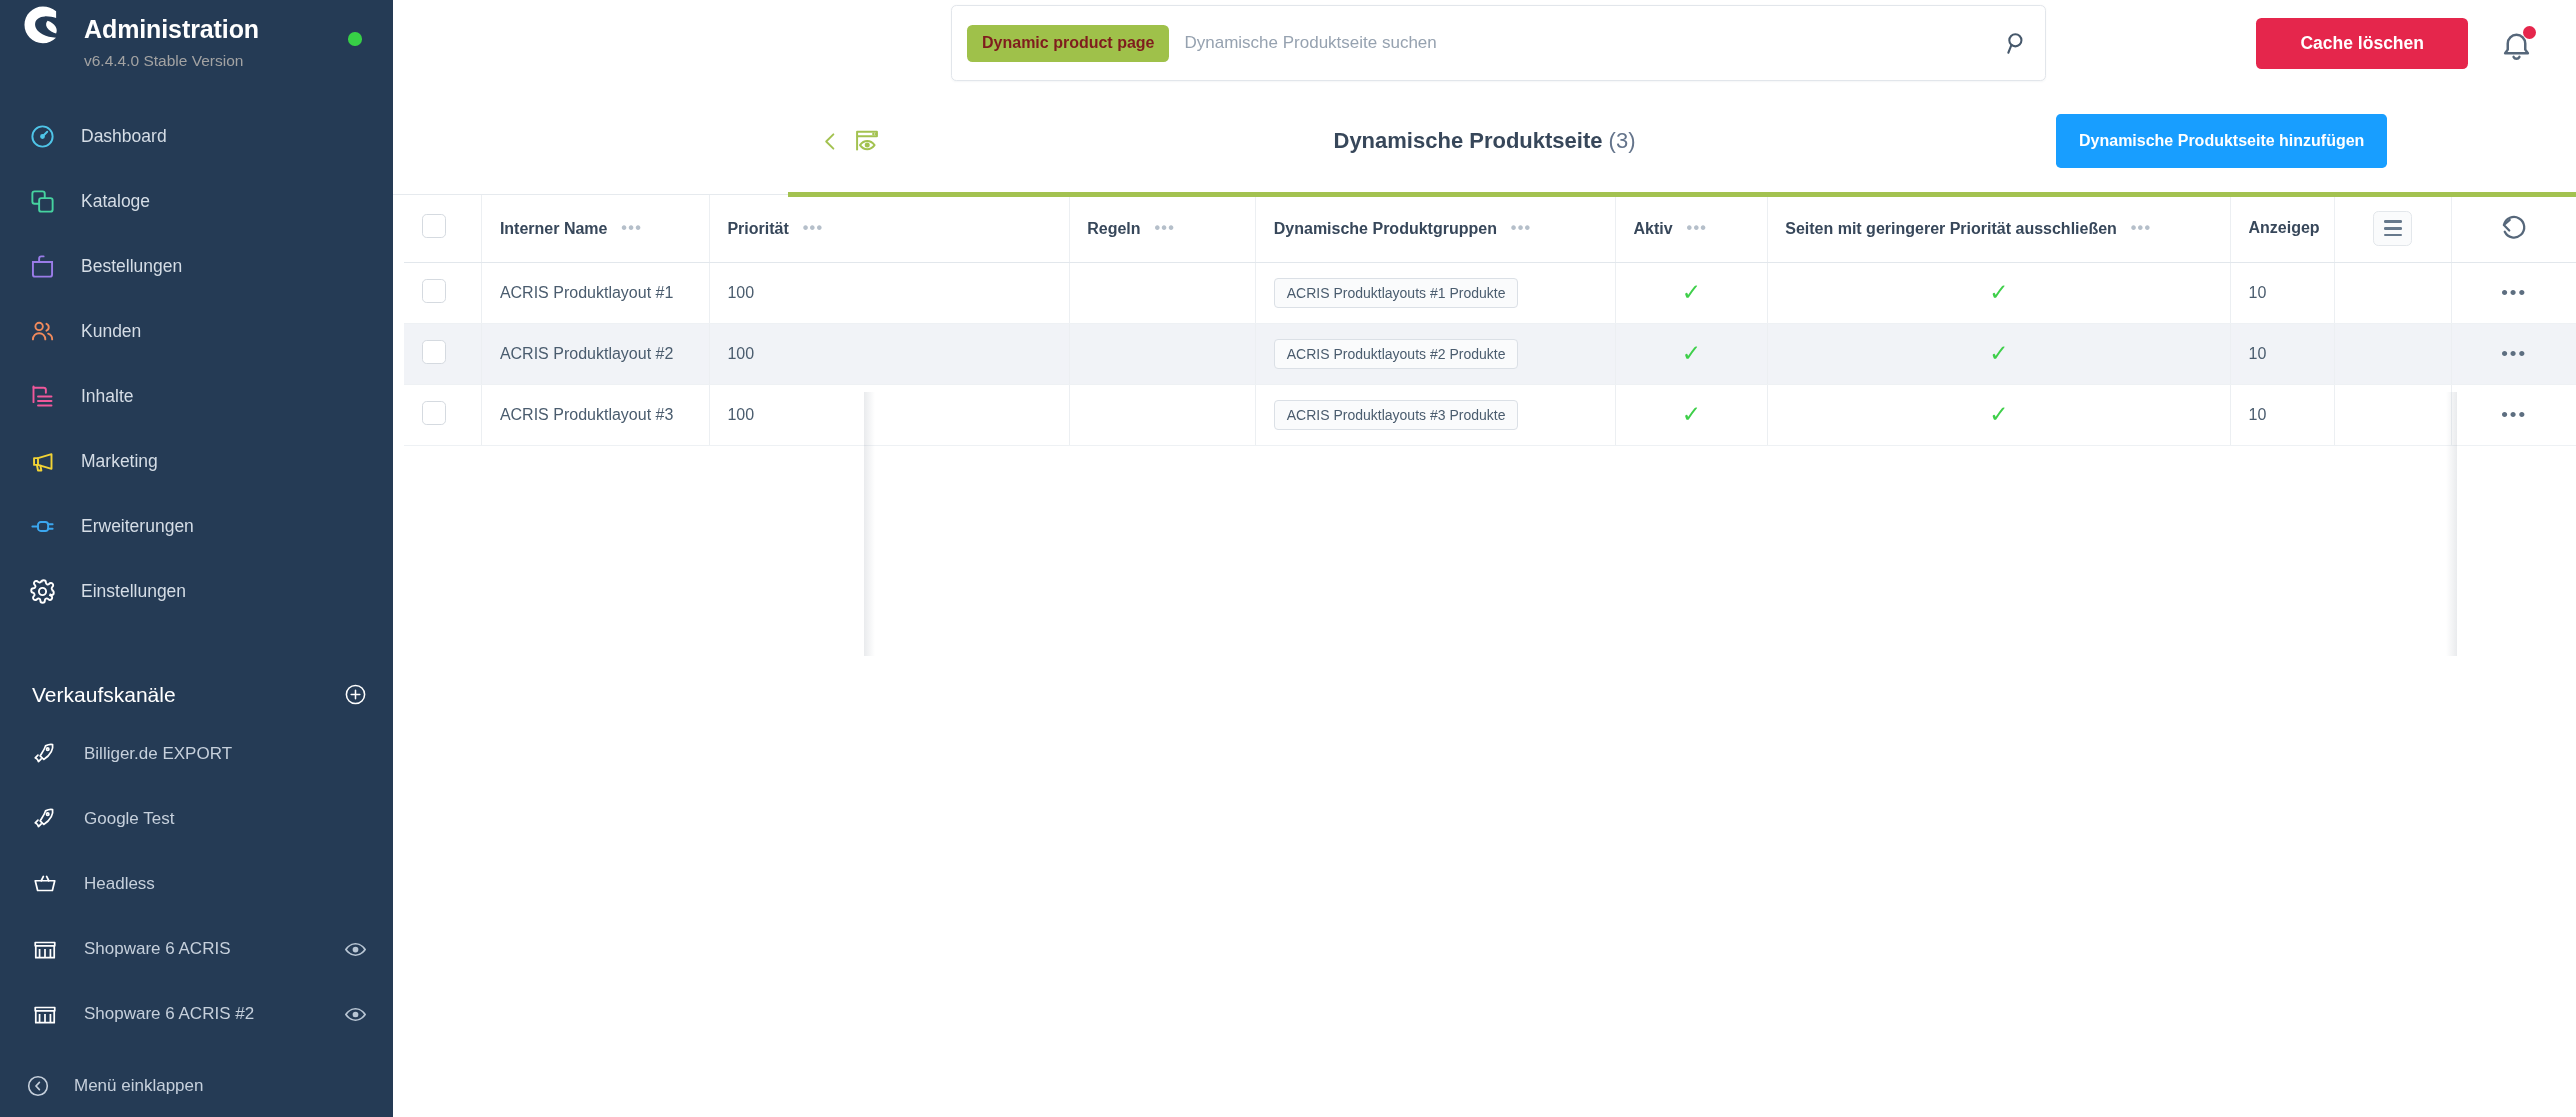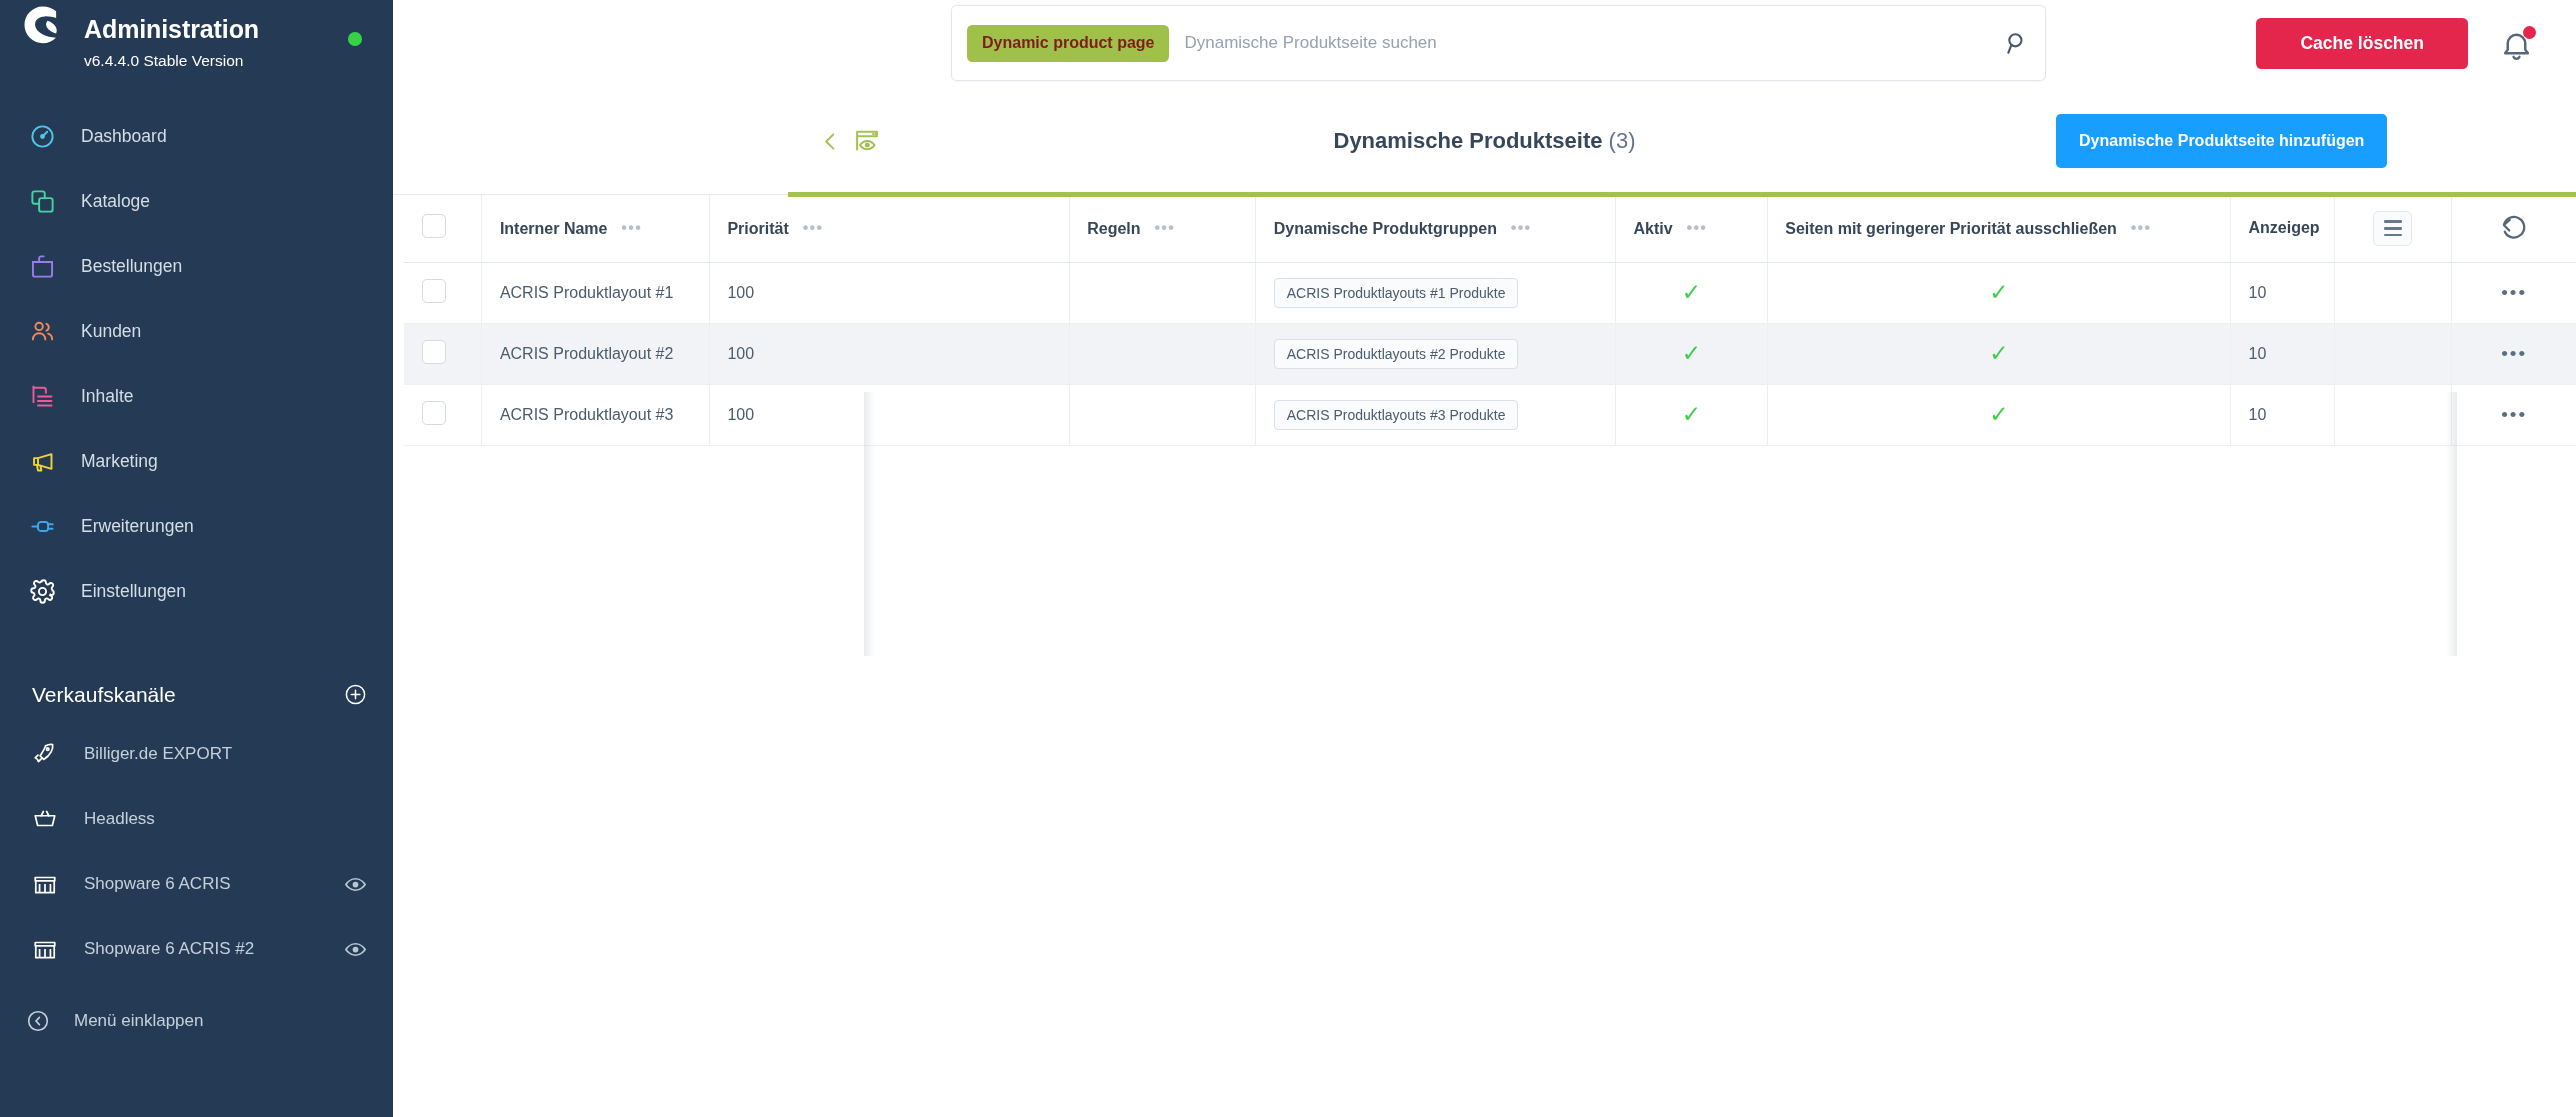--- a/index.html
+++ b/index.html
@@ -37,21 +37,21 @@
     padding: 0 0 0 17.5px;
     height: 86px;
     position: relative;
   }
   .sb-logo { width: 49px; height: 49px; flex: 0 0 49px; margin-right: 17.5px; }
   .sb-titles { display: flex; flex-direction: column; justify-content: center; }
   .sb-title {
     font-size: 25px; font-weight: bold; color: #ffffff; line-height: 1.15;
     letter-spacing: -0.1px;
   }
-  .sb-version { font-size: 15.5px; color: #ffffff; line-height: 1.3; margin-top: 7px; }
+  .sb-version { font-size: 15.5px; color: #a3a3a3; line-height: 1.3; margin-top: 7px; }
   .sb-status-dot {
     position: absolute; left: 348px; top: 32px;
     width: 13.5px; height: 13.5px; border-radius: 50%; background: #37d046;
   }
 
   .sb-nav { margin-top: 17.5px; }
   .sb-item {
     display: flex; align-items: center;
     height: 65px; padding-left: 27px;
     cursor: pointer; position: relative;
@@ -354,20 +354,30 @@
       <span class="ico">
         <svg viewBox="0 0 24 24" width="26" height="26" fill="none" stroke="#ffffff" stroke-width="1.6" stroke-linecap="round" stroke-linejoin="round">
           <path d="M13.5 4.5c3.5-1.8 6.5-1.2 6.5-1.2s.6 3-1.2 6.5c-1.6 3.1-4.3 5.6-7 7.2l-3.3-3.3c1.6-2.7 4-5.6 5-9.2z" transform="translate(-1,0)"></path>
           <path d="M5.5 13L3 15.5 5 17l1 2 2.5-2.5"></path>
             <circle cx="14.5" cy="7.5" r="1.1"></circle>
         </svg>
       </span>
       <span class="lbl">Billiger.de EXPORT</span>
     </div>
 
+    <div class="sb-ch">
+      <span class="ico">
+        <svg viewBox="0 0 24 24" width="26" height="26" fill="none" stroke="#ffffff" stroke-width="1.6" stroke-linecap="round" stroke-linejoin="round">
+          <path d="M13.5 4.5c3.5-1.8 6.5-1.2 6.5-1.2s.6 3-1.2 6.5c-1.6 3.1-4.3 5.6-7 7.2l-3.3-3.3c1.6-2.7 4-5.6 5-9.2z" transform="translate(-1,0)"></path>
+          <path d="M5.5 13L3 15.5 5 17l1 2 2.5-2.5"></path>
+            <circle cx="14.5" cy="7.5" r="1.1"></circle>
+        </svg>
+      </span>
+      <span class="lbl">Google Test</span>
+    </div>
 
     <div class="sb-ch">
       <span class="ico">
         <svg viewBox="0 0 24 24" width="26" height="26" fill="none" stroke="#ffffff" stroke-width="1.6" stroke-linecap="round" stroke-linejoin="round">
           <path d="M3 9h18l-2.2 9H5.2z"></path>
             <path d="M8.5 9l2-4M15.5 9l-2-4"></path>
         </svg>
       </span>
       <span class="lbl">Headless</span>
     </div>

